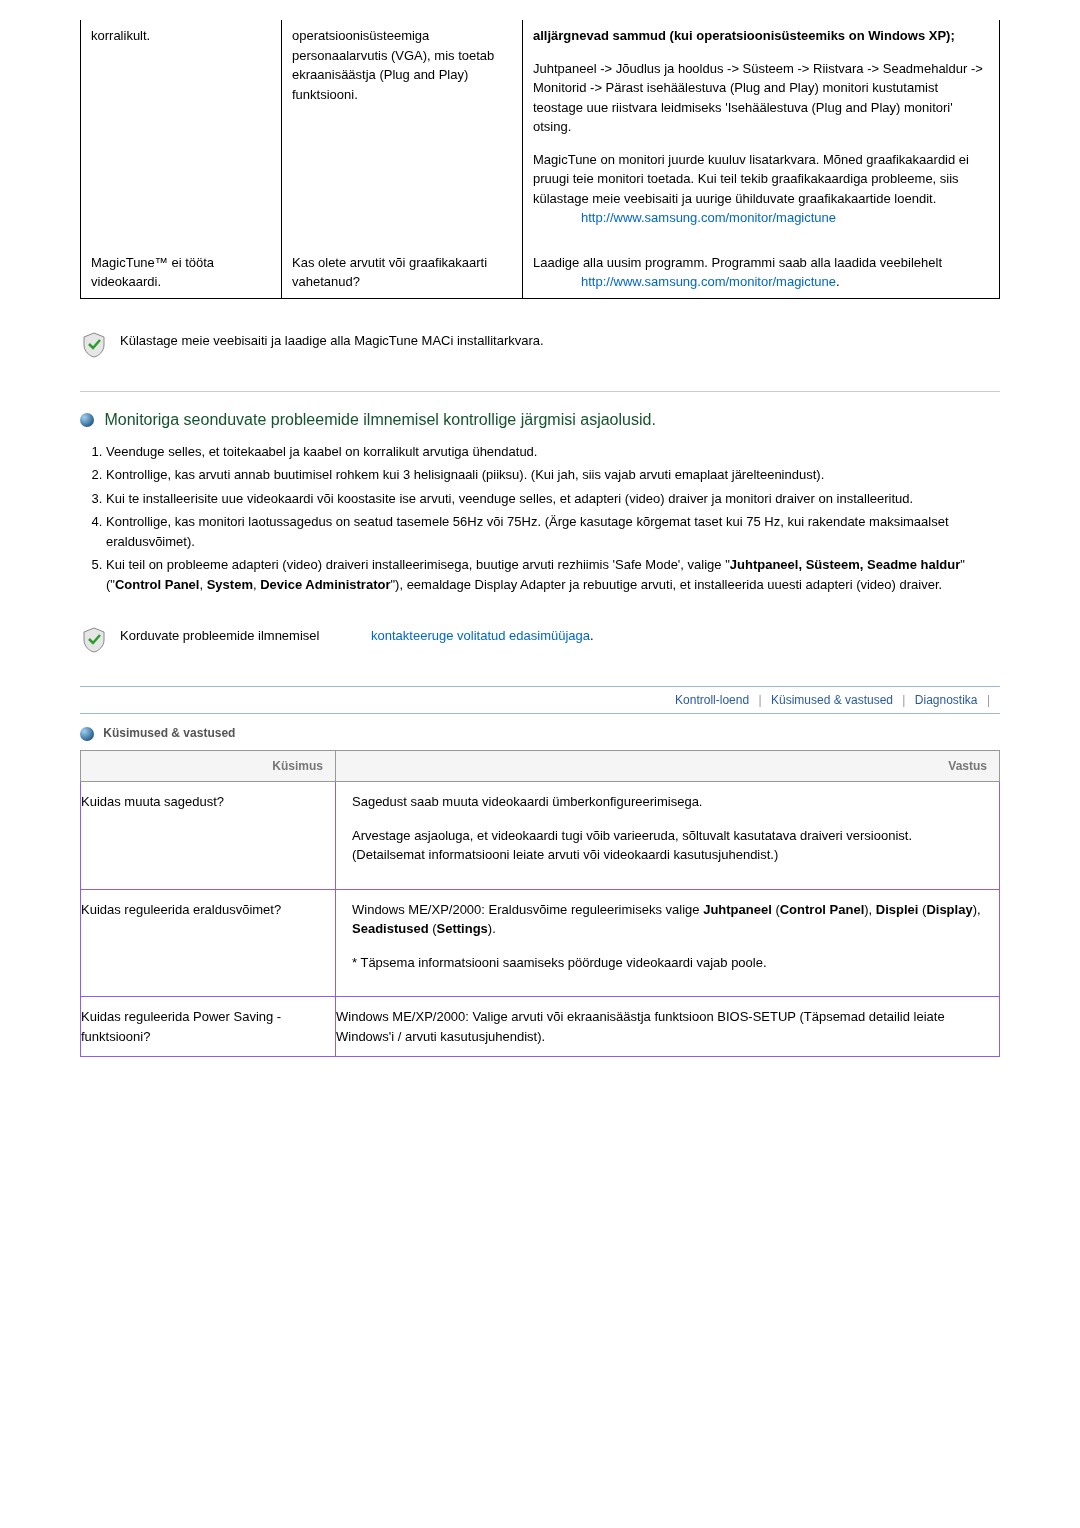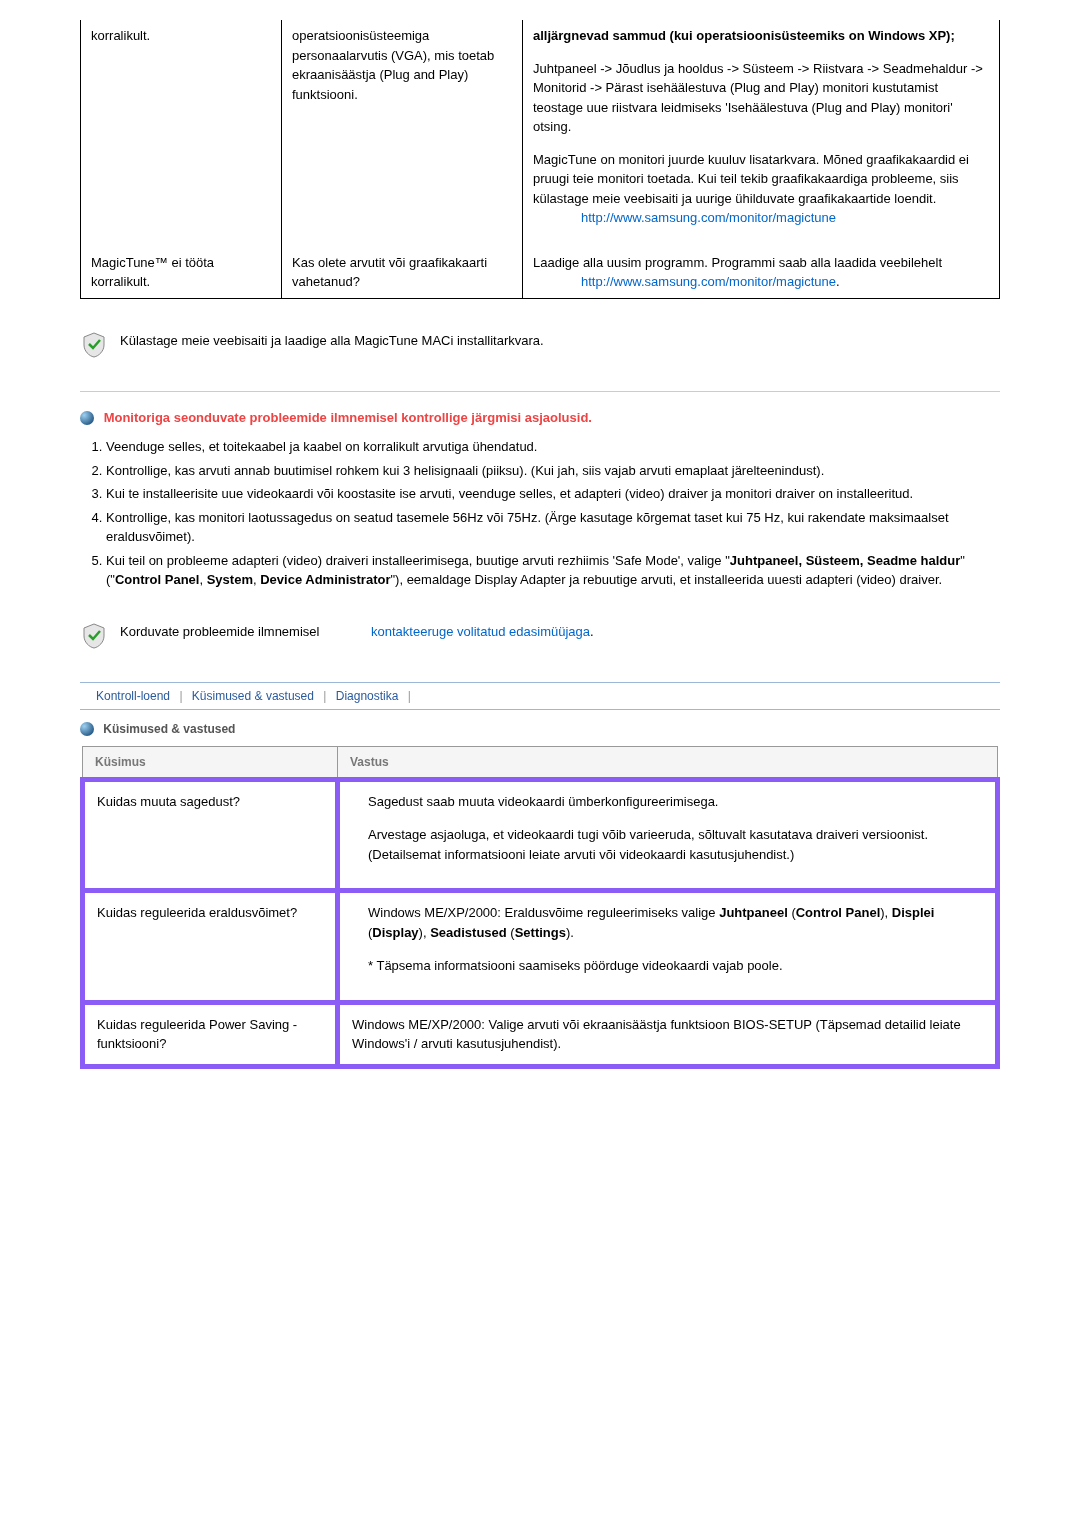--- a/index.html
+++ b/index.html
@@ -53,34 +53,34 @@
 .bullet-icon {
   display: inline-block;
   width: 14px;
   height: 14px;
   border-radius: 50%;
   background: radial-gradient(circle at 30% 30%, #9ed0f0, #003666);
   vertical-align: middle;
   margin-right: 6px;
 }
 .section-heading {
-  font-weight: bold;
-  color: #ef4444;
-  font-size: 13px;
+  font-weight: normal;
+  color: #14532d;
+  font-size: 16px;
   margin-bottom: 10px;
 }
 ol.check-list {
   margin: 8px 0 8px 8px;
   padding-left: 18px;
 }
 ol.check-list li {
   margin-bottom: 4px;
 }
 .tabs {
-  text-align: left;
+  text-align: right;
   margin: 30px 0 10px 0;
   border-top: 1px solid #9cb8d6;
   border-bottom: 1px solid #9cb8d6;
   padding: 4px 10px;
   font-size: 12px;
 }
 .tab {
   display: inline-block;
   padding: 0 6px;
   color: #2a5a9e;
@@ -95,25 +95,25 @@
   border-collapse: collapse;
   width: 100%;
 }
 table.qa-table th {
   background: #f5f5f5;
   color: #777;
   font-weight: bold;
   font-size: 12px;
   border: 1px solid #999;
   padding: 6px 12px;
-  text-align: left;
+  text-align: right;
 }
 table.qa-table td {
-  border: 5px solid #8b5cf6;
-  padding: 10px 12px;
+  border: 1px solid #8b5cf6;
+  padding: 10px 0;
   vertical-align: top;
 }
 .qa-title {
   font-weight: bold;
   color: #555;
   font-size: 12px;
   margin-bottom: 8px;
 }
 .qa-block p {
   margin: 0 0 14px 16px;
@@ -133,21 +133,21 @@
     <td>
       <div class="bold">alljärgnevad sammud (kui operatsioonisüsteemiks on Windows XP);</div>
       <p>Juhtpaneel -&gt; Jõudlus ja hooldus -&gt; Süsteem -&gt; Riistvara -&gt; Seadmehaldur -&gt; Monitorid -&gt; Pärast isehäälestuva (Plug and Play) monitori kustutamist teostage uue riistvara leidmiseks 'Isehäälestuva (Plug and Play) monitori' otsing.</p>
       <p>
         <span>MagicTune on monitori juurde kuuluv lisatarkvara. Mõned graafikakaardid ei pruugi teie monitori toetada. Kui teil tekib graafikakaardiga probleeme, siis külastage meie veebisaiti ja uurige ühilduvate graafikakaartide loendit.</span><br>
         <a class="link">http://www.samsung.com/monitor/magictune</a>
       </p>
     </td>
   </tr>
   <tr class="last-row">
-    <td>MagicTune™ ei tööta korralikult.</td>
+    <td>MagicTune™ ei tööta videokaardi.</td>
     <td>Kas olete arvutit või graafikakaarti vahetanud?</td>
     <td>
       <span>Laadige alla uusim programm. Programmi saab alla laadida veebilehelt</span>
       <a class="link">http://www.samsung.com/monitor/magictune</a>.
     </td>
   </tr>
 </tbody>
   </table>
 
 <div class="info-row">

